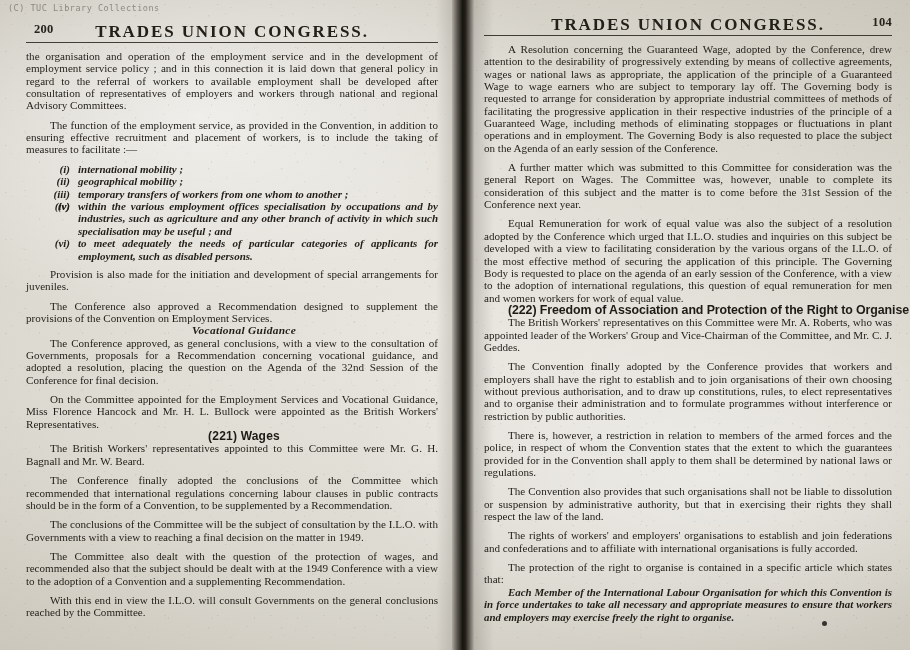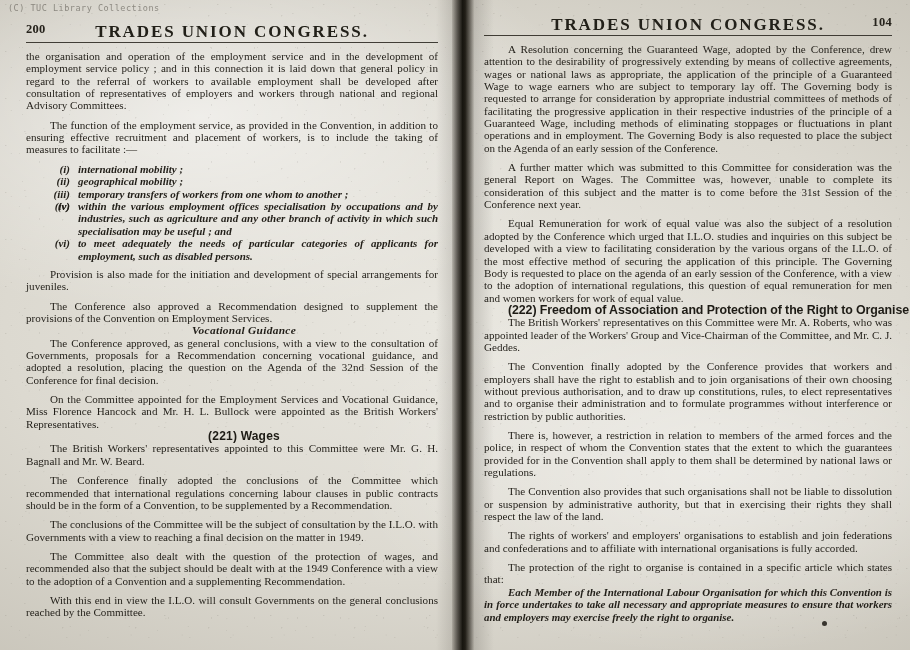--- a/index.html
+++ b/index.html
@@ -132,21 +132,21 @@
 
 <div class="scan">
 
   <div class="grain"></div>
 
   <div class="watermark">(C) TUC Library Collections</div>
 
   <div class="page page-left">
     <div class="inner" style="padding-top:22px;">
       <div class="running-head">
-        <span class="rh-num" style="left:0;top:0;">200</span>
+        <span class="rh-num" style="left:8px;top:0;">200</span>
         <span class="rh-title">TRADES UNION CONGRESS.</span>
       </div>
       <div class="rule"></div>
 
       <div class="col body-wrap">
 
         <p class="flush">the organisation and operation of the employment service and in the development of employment service policy ; and in this connection it is laid down that general policy in regard to the referral of workers to available employment shall be developed after consultation of representatives of employers and workers through national and regional Advisory Committees.</p>
         <p class="gap">The function of the employment service, as provided in the Convention, in addition to ensuring effective recruitment and placement of workers, is to include the taking of measures to facilitate :—</p>
 
         <ol class="romanlist">

